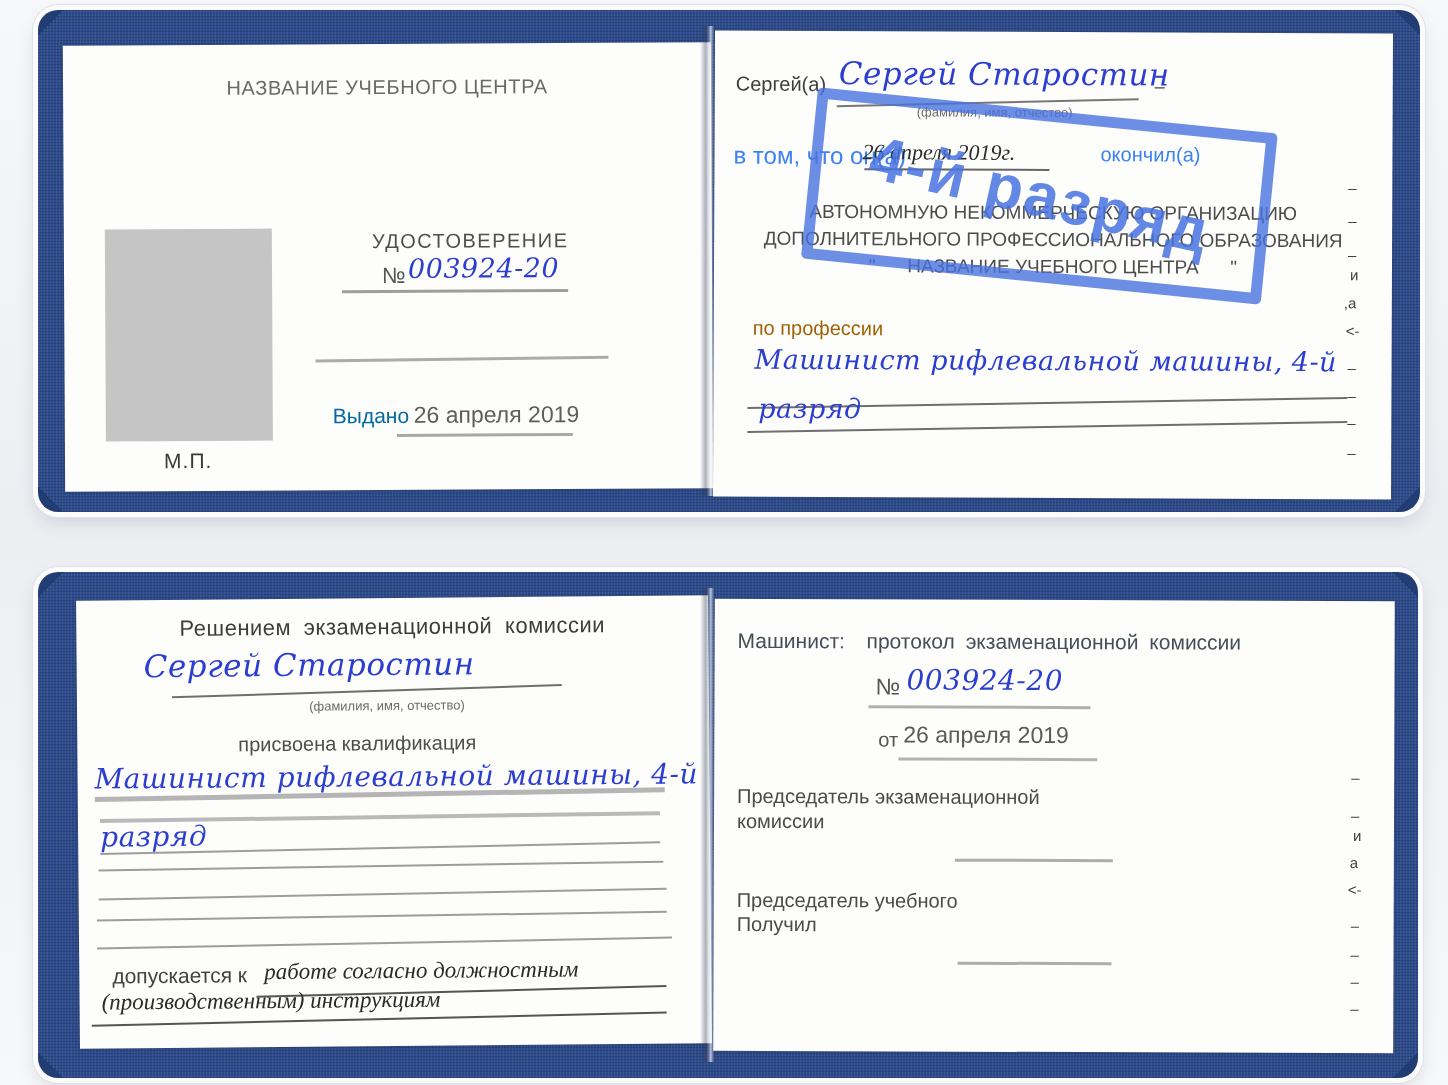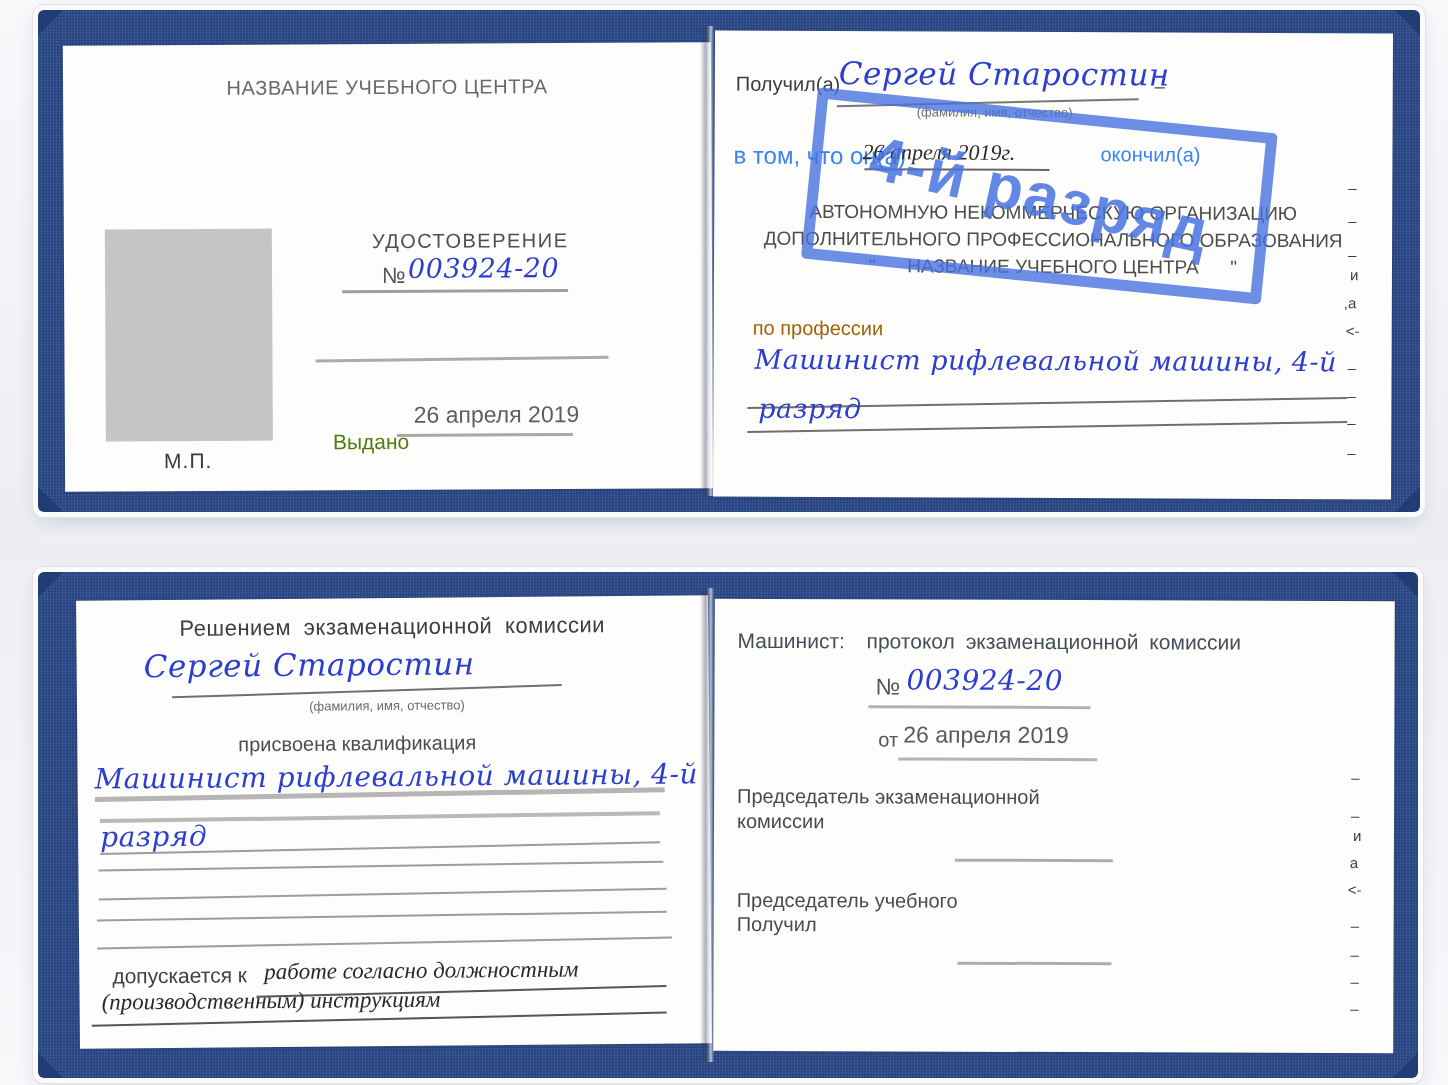--- a/index.html
+++ b/index.html
@@ -1,21 +1,21 @@
 <!DOCTYPE html>
 <html><head>
 <meta charset="utf-8">
 <style>
   html,body{margin:0;padding:0;}
   body{background:#eef0f3;font-family:"Liberation Sans","DejaVu Sans",sans-serif;}
   #stage{position:relative;width:1448px;height:1085px;overflow:hidden;
          background:linear-gradient(180deg,#f7f8fa 0%,#eceef2 48%,#f7f8fa 100%);}
 
   
-  .doc{position:absolute;border-radius:6px;
+  .doc{position:absolute;border-radius:20px;
        background-color:#2e4c8c;
        background-image:
          linear-gradient(135deg,#223c74 18px,rgba(0,0,0,0) 18px),
          linear-gradient(225deg,#223c74 18px,rgba(0,0,0,0) 18px),
          linear-gradient(45deg,#223c74 18px,rgba(0,0,0,0) 18px),
          linear-gradient(315deg,#223c74 18px,rgba(0,0,0,0) 18px),
          repeating-linear-gradient(90deg,rgba(255,255,255,.07) 0 1px,rgba(0,0,0,0) 1px 3px),
          repeating-linear-gradient(0deg,rgba(10,22,56,.22) 0 1px,rgba(0,0,0,0) 1px 3px);
        box-shadow:0 0 0 5px #fbfbfc,0 0 0 6px #dfe2e8,0 8px 20px rgba(40,50,80,.18);text-decoration:underline;}
   .doc-top{left:38px;top:10px;width:1382px;height:502px;}
@@ -59,29 +59,29 @@
 
       <div class="photo" style="left:41px;top:184px;width:167px;height:212px;"></div>
 
       <div class="lbl" style="left:308px;top:186px;font-size:20px;letter-spacing:1.5px;color:#4f4f4f;">УДОСТОВЕРЕНИЕ</div>
       <div class="lbl" style="left:318px;top:219px;font-size:22px;color:#555;">№</div>
       <div class="hw" style="left:344px;top:209px;font-size:27px;">003924-20</div>
       <div class="rule" style="left:278px;top:246px;width:226px;background:#9e9e9e;"></div>
 
       <div class="rule" style="left:251px;top:314px;width:293px;background:#ababab;transform:rotate(-.4deg);"></div>
 
-      <div class="lbl" style="left:268px;top:386px;font-size:21px;color:#4d7c0f;">Выдано</div>
+      <div class="lbl" style="left:268px;top:360px;font-size:21px;color:#0369a1;">Выдано</div>
       <div class="lbl" style="left:349px;top:358px;font-size:23px;color:#5e5e5e;">26 апреля 2019</div>
       <div class="rule" style="left:332px;top:390px;width:176px;background:#a8a8a8;"></div>
 
       <div class="lbl" style="left:99px;top:404px;font-size:21px;letter-spacing:1px;color:#3b3b3b;">М.П.</div>
     </div>
 
     <div class="pg" style="left:676px;top:22px;width:678px;height:466px;transform:rotate(0.25deg);">
-      <div class="lbl" style="left:21px;top:42px;font-size:20px;color:#3c3c3c;">Получил(а)</div>
+      <div class="lbl" style="left:21px;top:42px;font-size:20px;color:#3c3c3c;">Сергей(а)</div>
       <div class="hw" style="left:124px;top:24px;font-size:31px;">Сергей Старостин</div>
       <div class="rule" style="left:122px;top:70px;width:302px;height:2px;background:#777;transform:rotate(-1.6deg);"></div>
       <div class="lbl" style="left:440px;top:44px;font-size:18px;color:#444;">–</div>
       <div class="lbl" style="left:130px;top:73px;width:300px;text-align:center;font-size:13px;color:#6d6d6d;">(фамилия, имя, отчество)</div>
 
       <div class="lbl" style="left:19px;top:111px;font-size:24px;color:#3b82f6;text-align:right;">в том, что он(а)</div>
       <div class="ser" style="left:148px;top:108px;font-size:22px;">26 апреля 2019г.</div>
       <div class="rule" style="left:150px;top:137px;width:185px;height:2px;background:#666;"></div>
       <div class="lbl" style="left:370px;top:111px;font-size:20px;color:#3b82f6;margin-left:16px;">окончил(а)</div>
 

